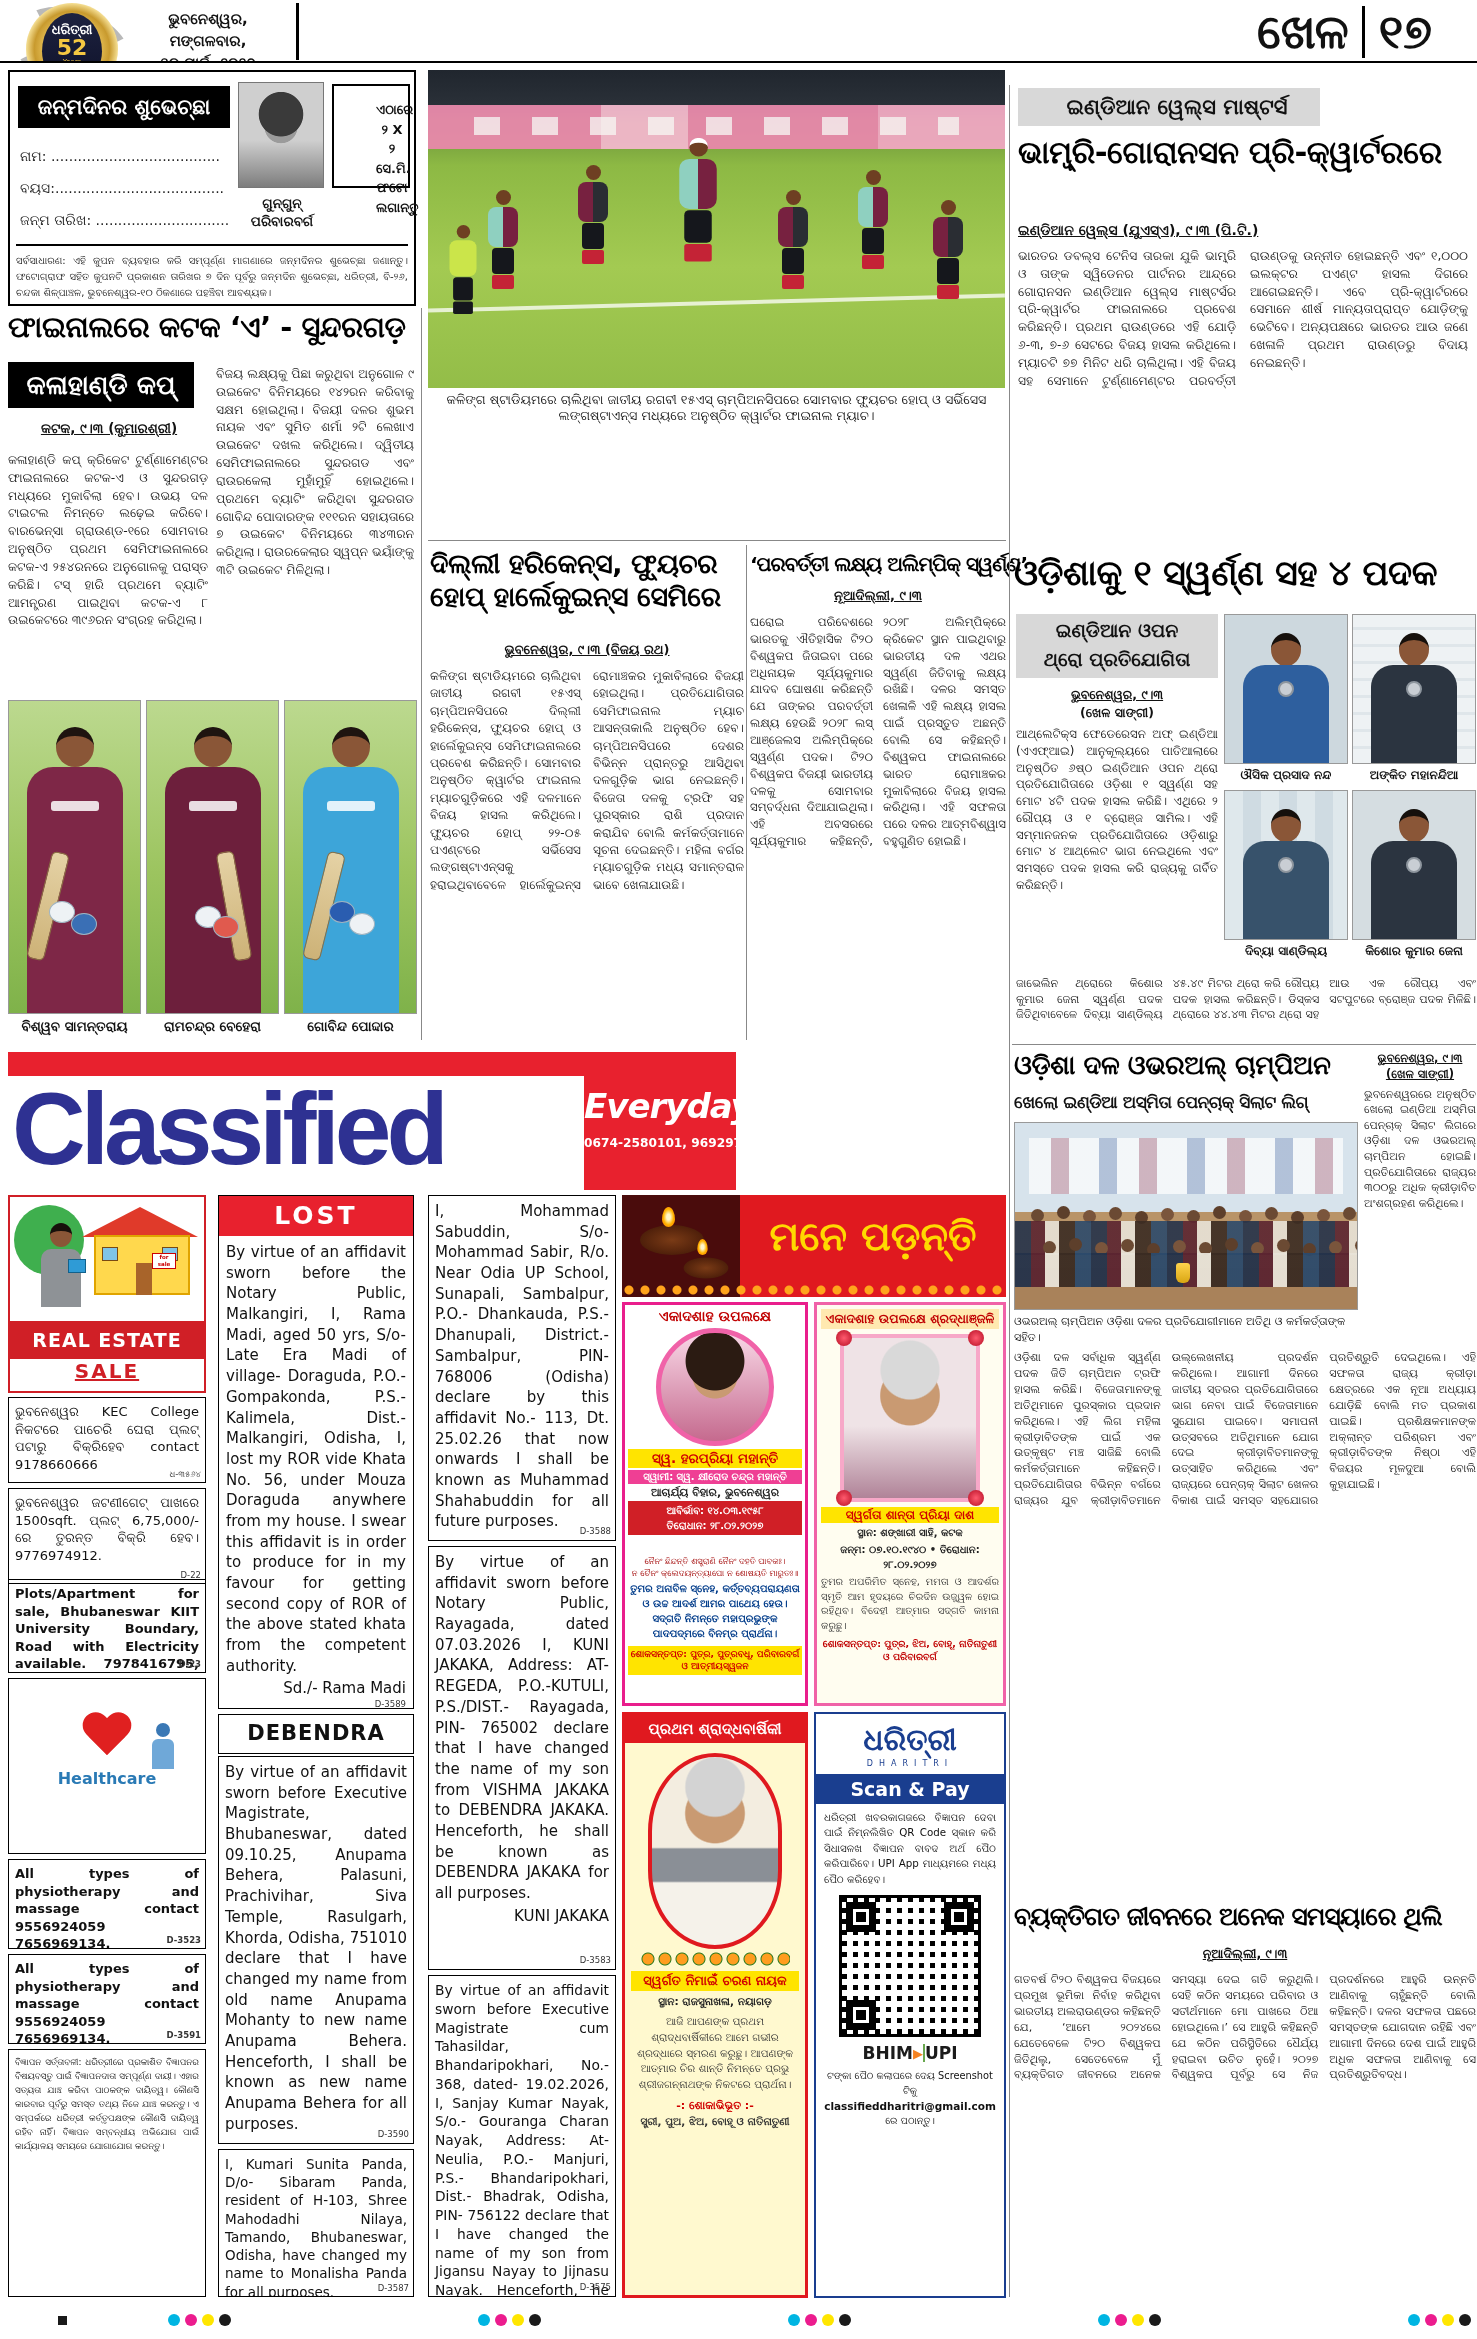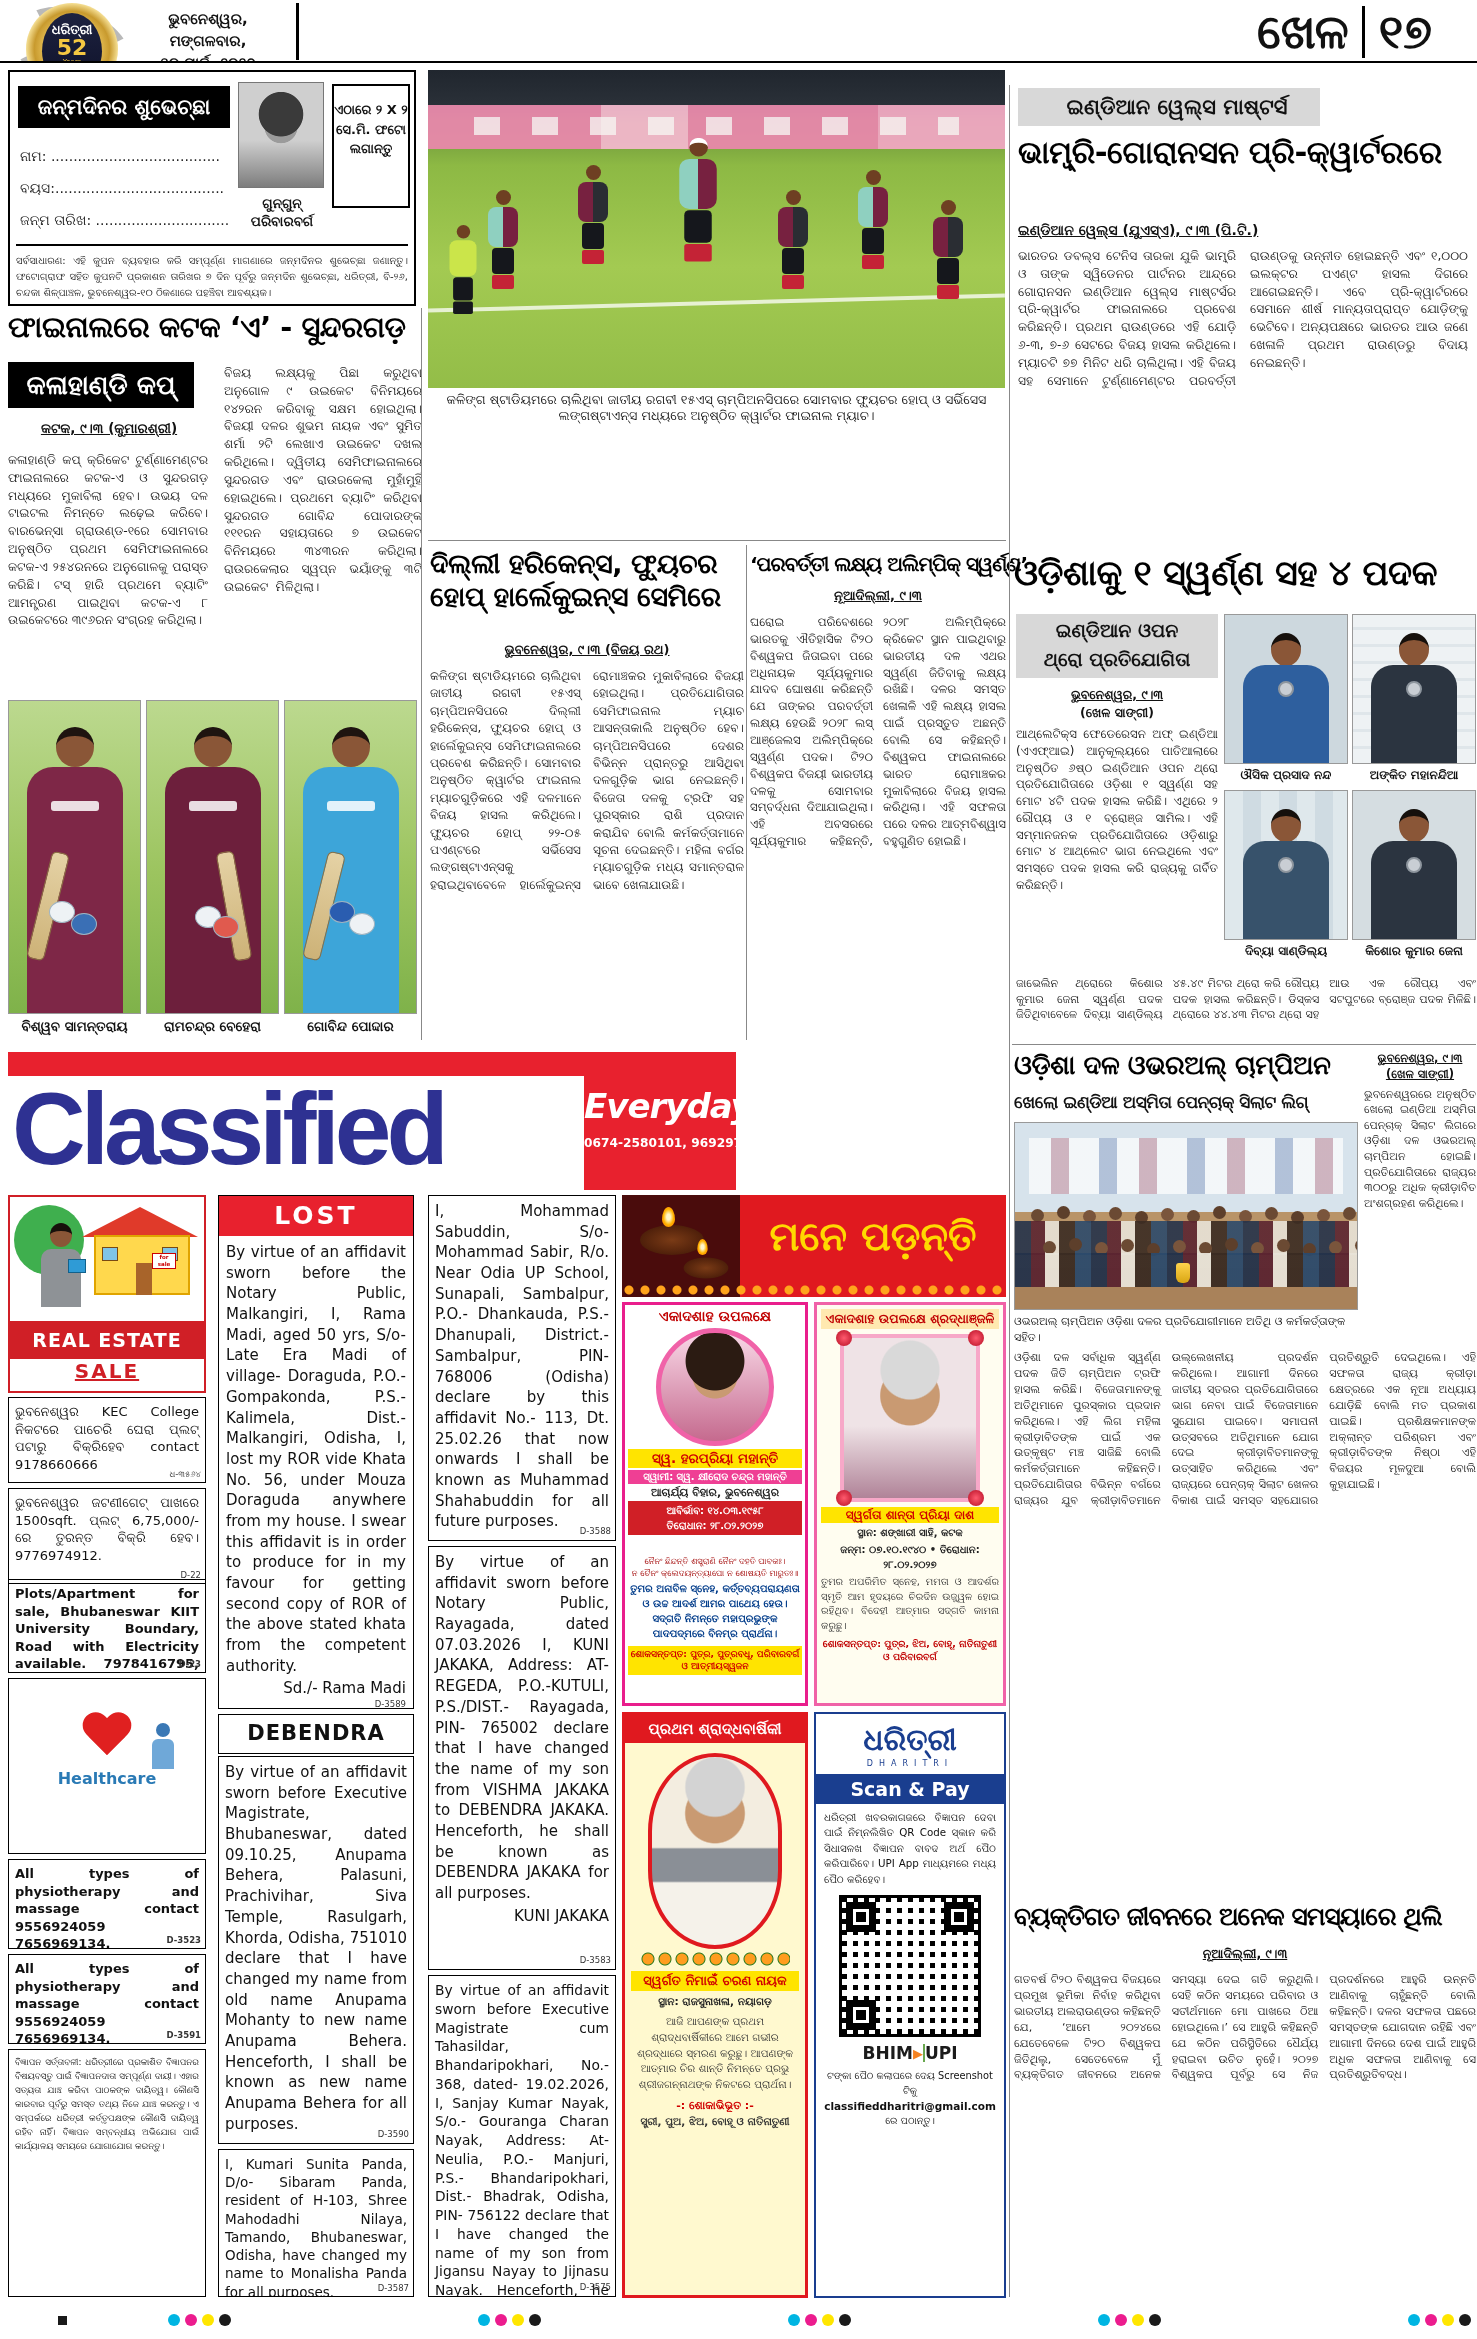--- a/index.html
+++ b/index.html
@@ -31,21 +31,21 @@
   .kicker-gray { background:#d8d8d8; font-weight:bold; text-align:center; }
   .caption { font-weight:bold; text-align:center; }
 
   
   .bday { position:absolute; left:8px; top:70px; width:408px; height:236px; border:2px solid #000; }
   .bday-head { position:absolute; left:8px; top:14px; width:212px; height:42px; background:#000; color:#fff; font-size:21px; font-weight:bold; text-align:center; line-height:42px; }
   .bday-field { position:absolute; left:10px; width:210px; font-size:14px; color:#222; white-space:nowrap; overflow:hidden; }
   .bday-photo { position:absolute; left:228px; top:10px; width:86px; height:106px; border:1px solid #777;
      background: radial-gradient(circle at 50% 30%, #3a3a3a 0 26%, transparent 27%), radial-gradient(circle at 50% 42%, #9b9b9b 0 22%, transparent 23%), linear-gradient(#cfcfcf 55%, #7d7d7d); }
   .bday-cap { position:absolute; left:212px; top:122px; width:120px; text-align:center; font-size:13.5px; font-weight:bold; line-height:1.35; }
-  .bday-note { position:absolute; left:322px; top:12px; width:78px; height:124px; border:2px solid #000; font-size:13px; font-weight:bold; text-align:center; padding-top:14px; line-height:1.5; }
+  .bday-note { position:absolute; left:322px; top:12px; width:78px; height:104px; border:2px solid #000; font-size:13px; font-weight:bold; text-align:center; padding-top:14px; line-height:1.5;padding-left:42px; }
   .bday-fine { position:absolute; left:6px; right:6px; top:172px; border-top:2px solid #000; padding-top:7px; font-size:10px; line-height:1.6; text-align:justify; color:#222; }
 
   
   .main-photo { position:absolute; left:428px; top:70px; width:577px; height:318px; overflow:hidden;
      background:linear-gradient(180deg,#20262e 0%,#2a3038 11%,#68903a 16%,#8db944 30%,#a3ca52 62%,#93bd48 100%); }
   .ad-board { position:absolute; left:0; top:11%; width:100%; height:14%; background:linear-gradient(90deg,#e889ab 0 30%, #f3b8cc 30% 45%, #e889ab 45% 78%, #f0a8c2 78%); opacity:.95; }
   .ad-board::after { content:""; position:absolute; left:8%; top:28%; width:84%; height:40%;
      background:repeating-linear-gradient(90deg, rgba(255,255,255,.75) 0 26px, transparent 26px 58px); }
   .field-line { position:absolute; left:0; bottom:26%; width:100%; height:4px; background:rgba(255,255,255,.75); transform:rotate(-1.5deg); }
   .rgb-player { position:absolute; }
@@ -61,21 +61,21 @@
   
   .artE-kicker { position:absolute; left:1018px; top:88px; width:302px; height:38px; font-size:21px; line-height:38px;padding-left:16px; }
   .artE-head { position:absolute; left:1018px; top:134px; width:446px; font-size:31px; }
   .artE-date { position:absolute; left:1018px; top:222px; width:446px; font-size:14px; }
   .artE-body { position:absolute; left:1018px; top:248px; width:450px; height:290px; column-count:2; column-gap:14px; font-size:12.3px; line-height:1.45; }
 
   
   .artA-head { position:absolute; left:8px; top:310px; width:412px; font-size:29px; white-space:nowrap; }
   .artA-kicker { position:absolute; left:8px; top:362px; width:186px; height:46px; background:#000; color:#fff; font-size:26px; font-weight:bold; text-align:center; line-height:46px; }
   .artA-date { position:absolute; left:8px; top:420px; width:202px; text-align:center; font-size:13.5px; }
-  .artA-bodyR { position:absolute; left:224px; top:366px; width:198px; height:330px; font-size:12.3px; line-height:1.45;font-family:Liberation Mono, monospace; }
+  .artA-bodyR { position:absolute; left:216px; top:366px; width:198px; height:330px; font-size:12.3px; line-height:1.45; }
   .artA-bodyL { position:absolute; left:8px; top:452px; width:200px; height:244px; font-size:12.3px; line-height:1.45; }
   .ck-photo { position:absolute; top:700px; width:133px; height:314px; overflow:hidden; border:1px solid #999;
      background:linear-gradient(#bcd98f 0%, #9cc45f 55%, #7fb24a 100%); }
   .ck-head { position:absolute; left:50%; top:26px; transform:translateX(-50%); width:38px; height:40px; border-radius:50%; background:#8a5637; border-top:9px solid #1e1410; }
   .ck-body { position:absolute; left:50%; top:66px; transform:translateX(-50%); width:96px; height:250px; border-radius:26px 26px 0 0; }
   .ck-body.j1 { background:#7e2747; } .ck-body.j2 { background:#6d1f3c; } .ck-body.j3 { background:#3da5d9; }
   .ck-body::after { content:""; position:absolute; left:24px; top:34px; width:48px; height:10px; background:rgba(255,255,255,.85); border-radius:3px; }
   .ck-bat { position:absolute; left:30px; top:150px; width:18px; height:110px; background:linear-gradient(#e5d2a5,#cdb277); border:1px solid #8a6f43; border-radius:6px; transform:rotate(14deg); }
   .ck-glove { position:absolute; width:26px; height:22px; border-radius:50%; background:#eef2f5; border:1px solid #9fb4c2; }
   .ck-cap { position:absolute; top:1018px; width:133px; font-size:13.5px; }

